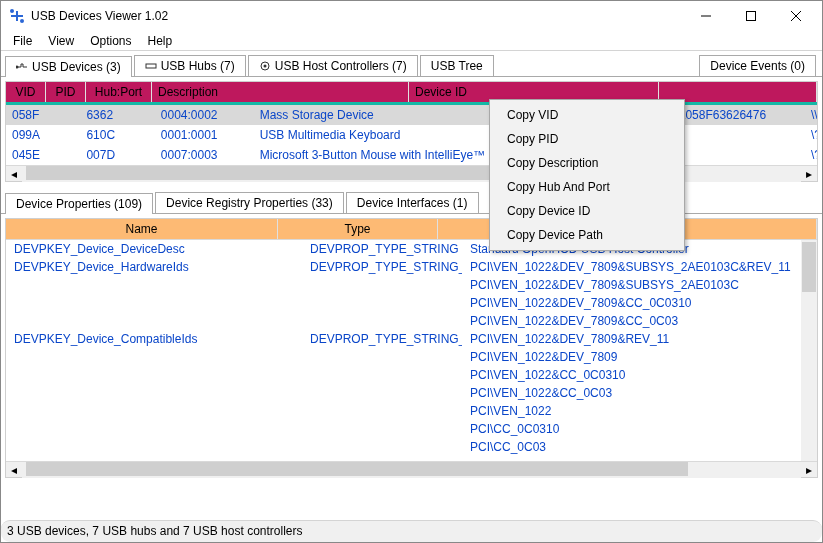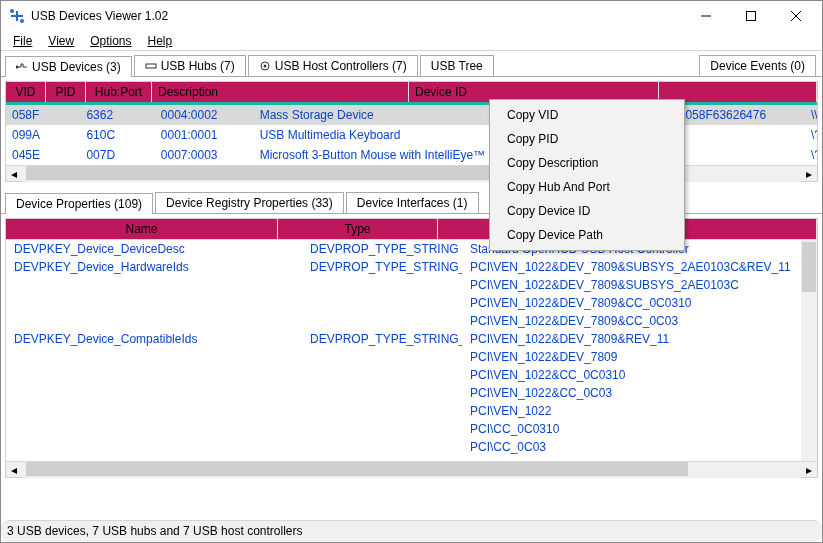--- a/index.html
+++ b/index.html
@@ -5,21 +5,21 @@
 * { box-sizing: border-box; margin: 0; padding: 0; font-family: "Segoe UI", Tahoma, sans-serif; font-size: 12px; }
 body { width: 823px; height: 543px; background: #fff; overflow: hidden; position: relative; border: 1px solid #888; }
 
 .titlebar { height: 30px; display: flex; align-items: center; padding: 0 4px 0 8px; background: #fff; }
 .titlebar .icon { width: 16px; height: 16px; margin-right: 6px; display:flex; align-items:center; justify-content:center; }
 .titlebar .title { flex: 1; font-size: 12px; }
 .winbtns { display: flex; }
 .winbtn { width: 45px; height: 28px; display: flex; align-items: center; justify-content: center; }
 .winbtn svg { width: 10px; height: 10px; }
 
-.menubar { height: 20px; display: flex; align-items: center; padding: 0 4px; border-bottom: 1px solid #d4d4d4; text-decoration: underline; }
+.menubar { height: 20px; display: flex; align-items: center; padding: 0 4px; border-bottom: 1px solid #d4d4d4; }
 .menuitem { padding: 2px 8px; cursor: default; }
 
 .tabbar { display: flex; align-items: flex-end; padding: 4px 4px 0 4px; border-bottom: 1px solid #a9a9a9; background: #fff; }
 .tab { padding: 3px 10px; border: 1px solid #a9a9a9; border-bottom: none; margin-right: 2px; background: #fff; cursor: default; display: flex; align-items: center; gap: 4px; }
 .tab.active { background: #fff; position: relative; top: 1px; }
 .tab-icon { width:12px; height:12px; display:inline-flex; }
 .spacer { flex: 1; }
 
 .grid-area { margin: 4px; border: 1px solid #cfcfcf; }
 .grid-head { display: flex; background: #be185d; border-bottom: 3px solid #14b8a6; }
@@ -43,21 +43,21 @@
 .c-path { flex:1; overflow:hidden; }
 
 .hscroll { height: 16px; background: #f0f0f0; border-top: 1px solid #d9d9d9; display:flex; align-items:center; }
 .hscroll .arrow { width:16px; height:16px; display:flex; align-items:center; justify-content:center; }
 .hscroll .track { flex:1; height:16px; background:#f0f0f0; }
 .hscroll .thumb { height:14px; width:60%; margin-left:4px; background:#cfcfcf; }
 
 .bottom-tabs { display: flex; padding: 6px 4px 0 4px; border-bottom: 1px solid #a9a9a9; }
 
 .props-area { margin: 4px; border: 1px solid #cfcfcf; height: 260px; display:flex; flex-direction:column; }
-.props-head { display: flex; background: #be185d; border-bottom: 1px solid #d9d9d9; }
+.props-head { display: flex; background: #fdba74; border-bottom: 1px solid #d9d9d9; }
 .ph { padding: 3px 6px; border-right: 1px solid #e0e0e0; text-align:center; }
 .ph-name { width: 272px; }
 .ph-type { width: 160px; }
 .ph-value { flex:1; text-align:left; }
 .props-body { flex:1; overflow:hidden; position:relative; }
 .prow { display:flex; padding:1px 0; }
 .pcell { padding: 1px 8px; white-space:nowrap; overflow:hidden; }
 .pn { width:272px; color:#0a46c9; }
 .pt { width:160px; color:#0a46c9;margin-left:24px; }
 .pv { flex:1; color:#0a46c9; }

